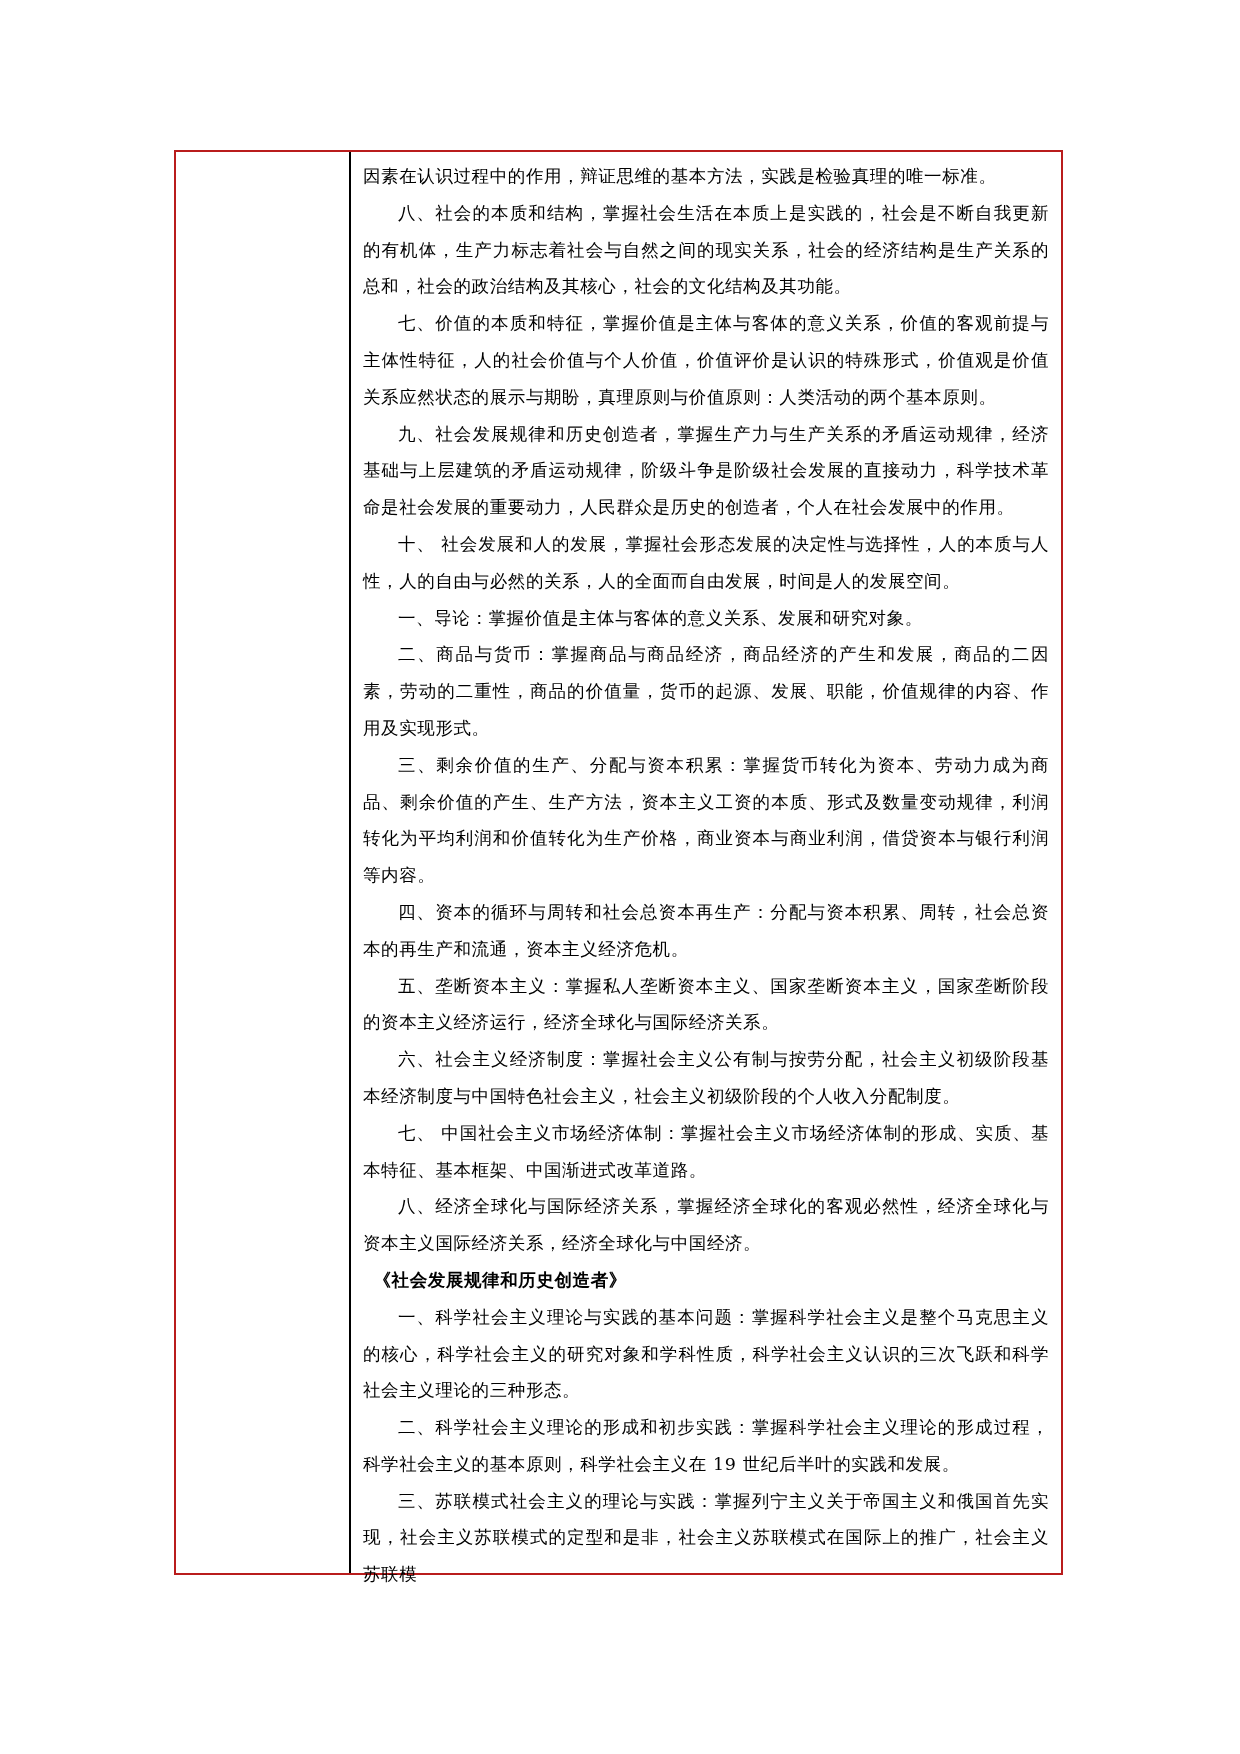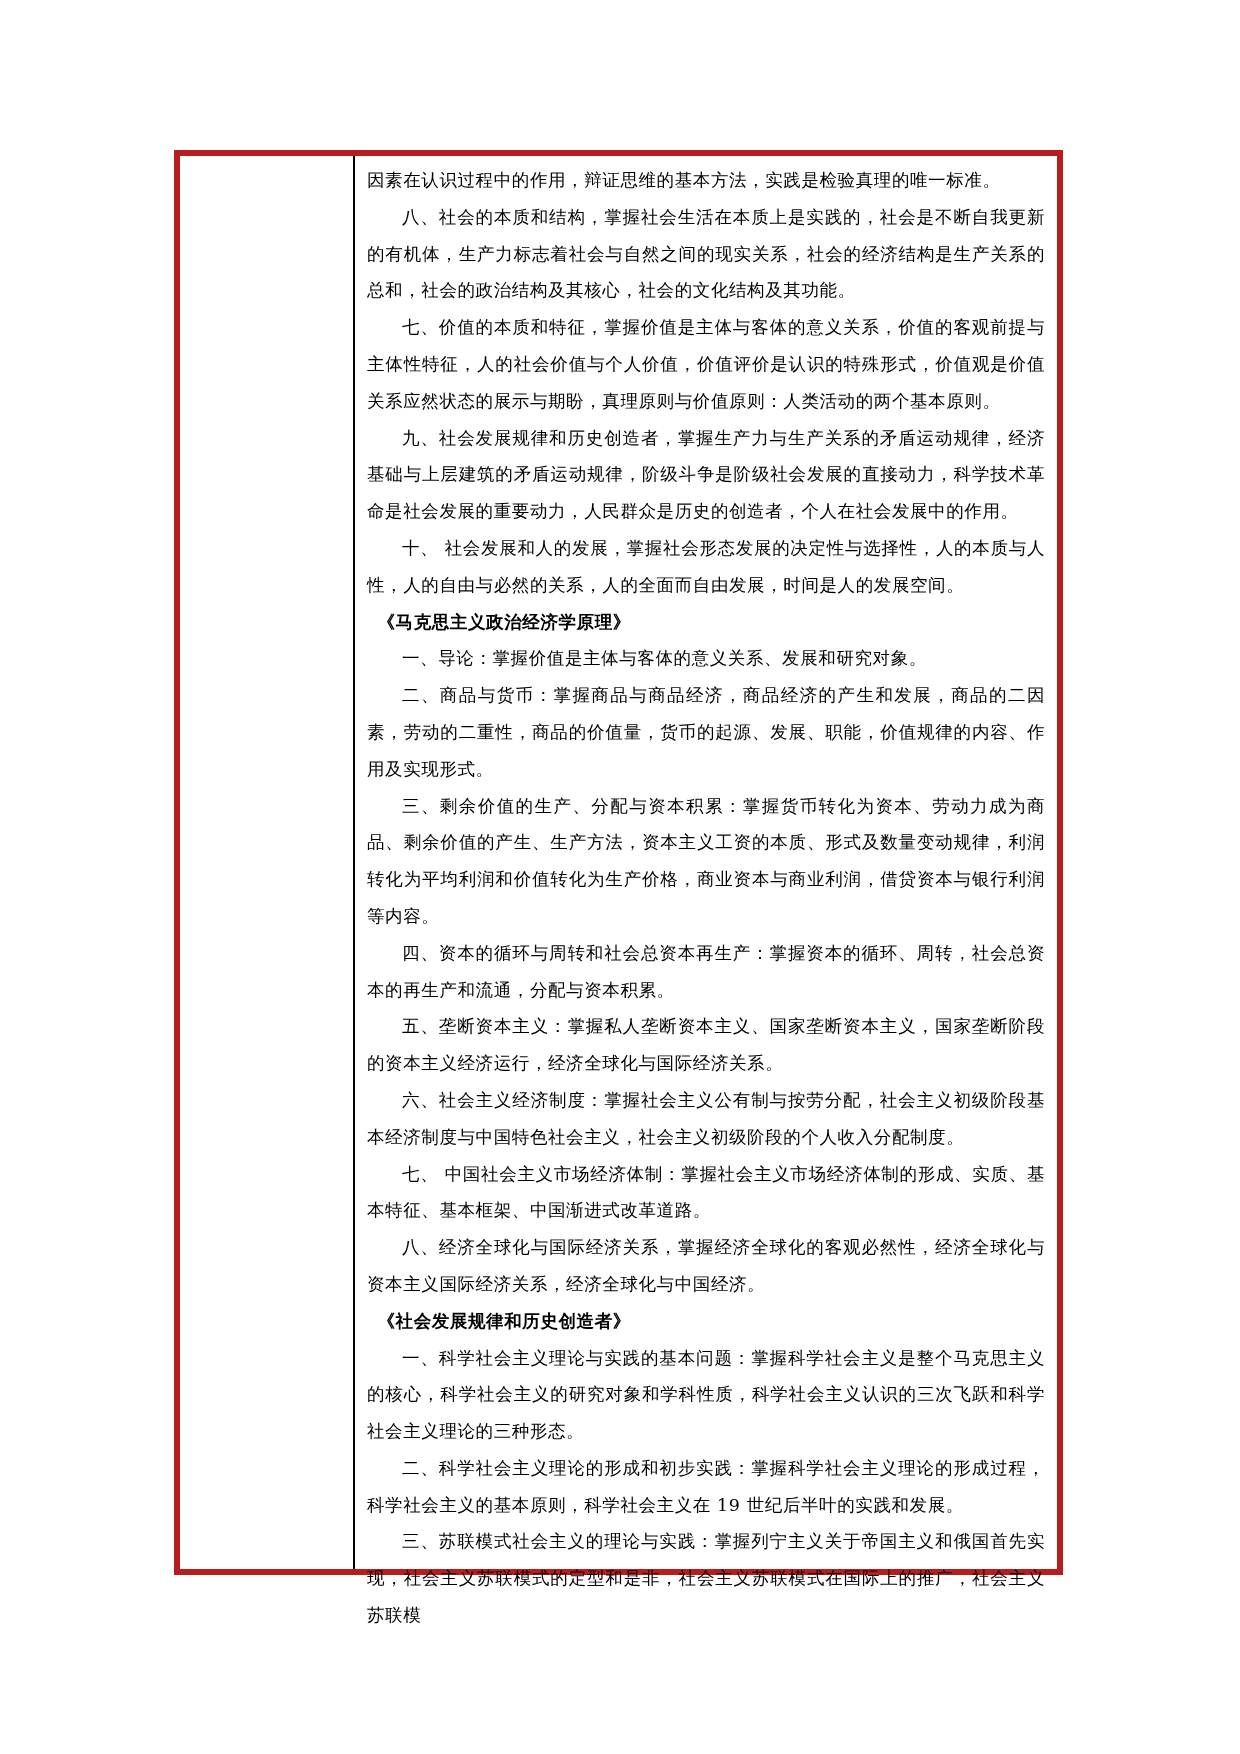--- a/index.html
+++ b/index.html
@@ -1,44 +1,43 @@
 <!DOCTYPE html>
 <html><head>
 <meta charset="utf-8">
 <style>
   html, body { margin:0; padding:0; background:#ffffff; }
   body { width:1240px; height:1754px; position:relative; overflow:hidden;
          font-family: "DejaVu Serif", "Liberation Serif", serif; color:#000; }
   .table { position:absolute; left:174px; top:150px; width:889px; height:1425px;
-           border:6px solid #b91c1c; box-sizing:border-box; }
+           border:2px solid #b91c1c; box-sizing:border-box; }
   .col-left { position:absolute; left:0; top:0; width:175px; height:100%;
               border-right:2px solid #000; box-sizing:border-box; }
   .col-right { position:absolute; left:175px; top:0; right:0; height:100%;
                padding:6px 12px 0 12px; box-sizing:border-box; }
   p { margin:0; font-size:17.5px; line-height:36.8px; letter-spacing:0.6px;
       text-align:justify; text-align-last:left; }
   p.indent { text-indent:2em; }
   p.heading { font-weight:bold; text-indent:0.6em; }
 </style>
 </head>
 <body>
 
 <div class="table">
   <div class="col-left"></div>
   <div class="col-right">
     <p>因素在认识过程中的作用，辩证思维的基本方法，实践是检验真理的唯一标准。</p>
     <p class="indent">八、社会的本质和结构，掌握社会生活在本质上是实践的，社会是不断自我更新的有机体，生产力标志着社会与自然之间的现实关系，社会的经济结构是生产关系的总和，社会的政治结构及其核心，社会的文化结构及其功能。</p>
     <p class="indent">七、价值的本质和特征，掌握价值是主体与客体的意义关系，价值的客观前提与主体性特征，人的社会价值与个人价值，价值评价是认识的特殊形式，价值观是价值关系应然状态的展示与期盼，真理原则与价值原则：人类活动的两个基本原则。</p>
     <p class="indent">九、社会发展规律和历史创造者，掌握生产力与生产关系的矛盾运动规律，经济基础与上层建筑的矛盾运动规律，阶级斗争是阶级社会发展的直接动力，科学技术革命是社会发展的重要动力，人民群众是历史的创造者，个人在社会发展中的作用。</p>
     <p class="indent">十、 社会发展和人的发展，掌握社会形态发展的决定性与选择性，人的本质与人性，人的自由与必然的关系，人的全面而自由发展，时间是人的发展空间。</p>
-    <p class="heading">《马克思主义政治经济学原理》</p>
     <p class="indent">一、导论：掌握价值是主体与客体的意义关系、发展和研究对象。</p>
     <p class="indent">二、商品与货币：掌握商品与商品经济，商品经济的产生和发展，商品的二因素，劳动的二重性，商品的价值量，货币的起源、发展、职能，价值规律的内容、作用及实现形式。</p>
     <p class="indent">三、剩余价值的生产、分配与资本积累：掌握货币转化为资本、劳动力成为商品、剩余价值的产生、生产方法，资本主义工资的本质、形式及数量变动规律，利润转化为平均利润和价值转化为生产价格，商业资本与商业利润，借贷资本与银行利润等内容。</p>
-    <p class="indent">四、资本的循环与周转和社会总资本再生产：掌握资本的循环、周转，社会总资本的再生产和流通，分配与资本积累。</p>
+    <p class="indent">四、资本的循环与周转和社会总资本再生产：分配与资本积累、周转，社会总资本的再生产和流通，资本主义经济危机。</p>
     <p class="indent">五、垄断资本主义：掌握私人垄断资本主义、国家垄断资本主义，国家垄断阶段的资本主义经济运行，经济全球化与国际经济关系。</p>
     <p class="indent">六、社会主义经济制度：掌握社会主义公有制与按劳分配，社会主义初级阶段基本经济制度与中国特色社会主义，社会主义初级阶段的个人收入分配制度。</p>
     <p class="indent">七、 中国社会主义市场经济体制：掌握社会主义市场经济体制的形成、实质、基本特征、基本框架、中国渐进式改革道路。</p>
     <p class="indent">八、经济全球化与国际经济关系，掌握经济全球化的客观必然性，经济全球化与资本主义国际经济关系，经济全球化与中国经济。</p>
     <p class="heading">《社会发展规律和历史创造者》</p>
     <p class="indent">一、科学社会主义理论与实践的基本问题：掌握科学社会主义是整个马克思主义的核心，科学社会主义的研究对象和学科性质，科学社会主义认识的三次飞跃和科学社会主义理论的三种形态。</p>
     <p class="indent">二、科学社会主义理论的形成和初步实践：掌握科学社会主义理论的形成过程，科学社会主义的基本原则，科学社会主义在 19 世纪后半叶的实践和发展。</p>
     <p class="indent">三、苏联模式社会主义的理论与实践：掌握列宁主义关于帝国主义和俄国首先实现，社会主义苏联模式的定型和是非，社会主义苏联模式在国际上的推广，社会主义苏联模</p>
   </div>
 </div>

